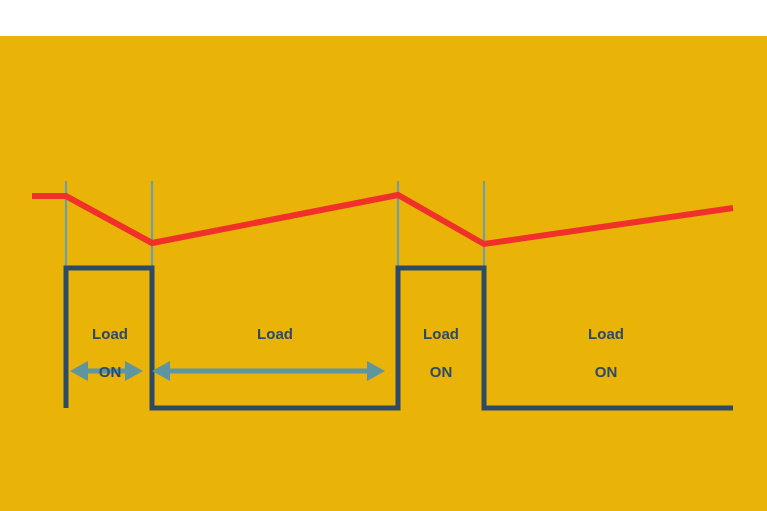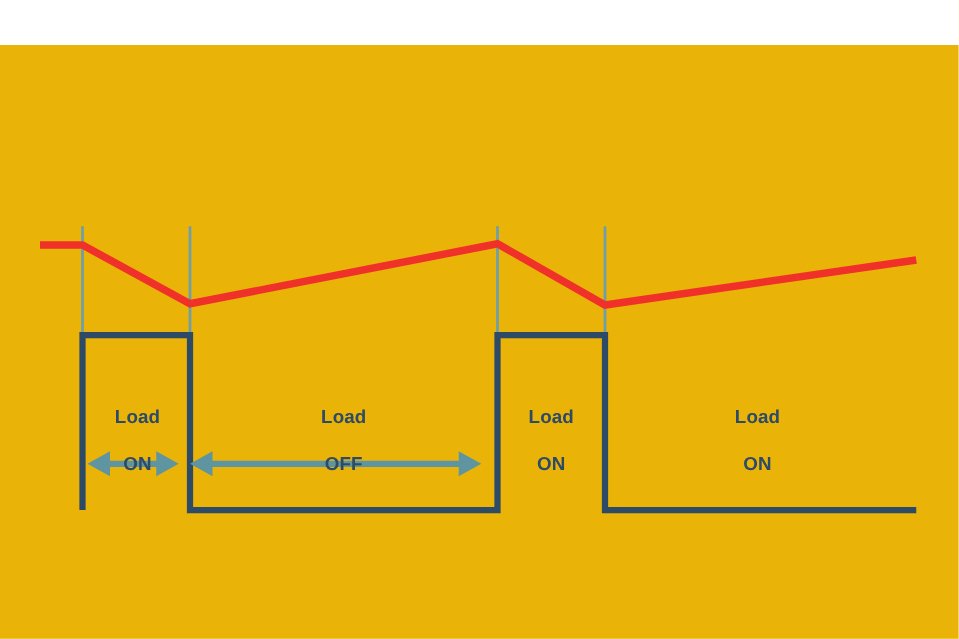--- a/index.html
+++ b/index.html
@@ -75,21 +75,20 @@
     </g>
   </svg>
 
   <div class="wave-label" style="left: 60px; top: 270px; width: 100px; color: rgb(45, 74, 102);">
     <div>Load</div>
     <div>ON</div>
   </div>
 
   <div class="wave-label" style="left: 225px; top: 270px; width: 100px; color: rgb(45, 74, 102);">
     <div>Load</div>
-    <div>OFF</div>
   </div>
 
   <div class="wave-label" style="left: 391px; top: 270px; width: 100px; color: rgb(45, 74, 102);">
     <div>Load</div>
     <div>ON</div>
   </div>
 
   <div class="wave-label" style="left: 556px; top: 270px; width: 100px; color: rgb(45, 74, 102);">
     <div>Load</div>
     <div>ON</div>

